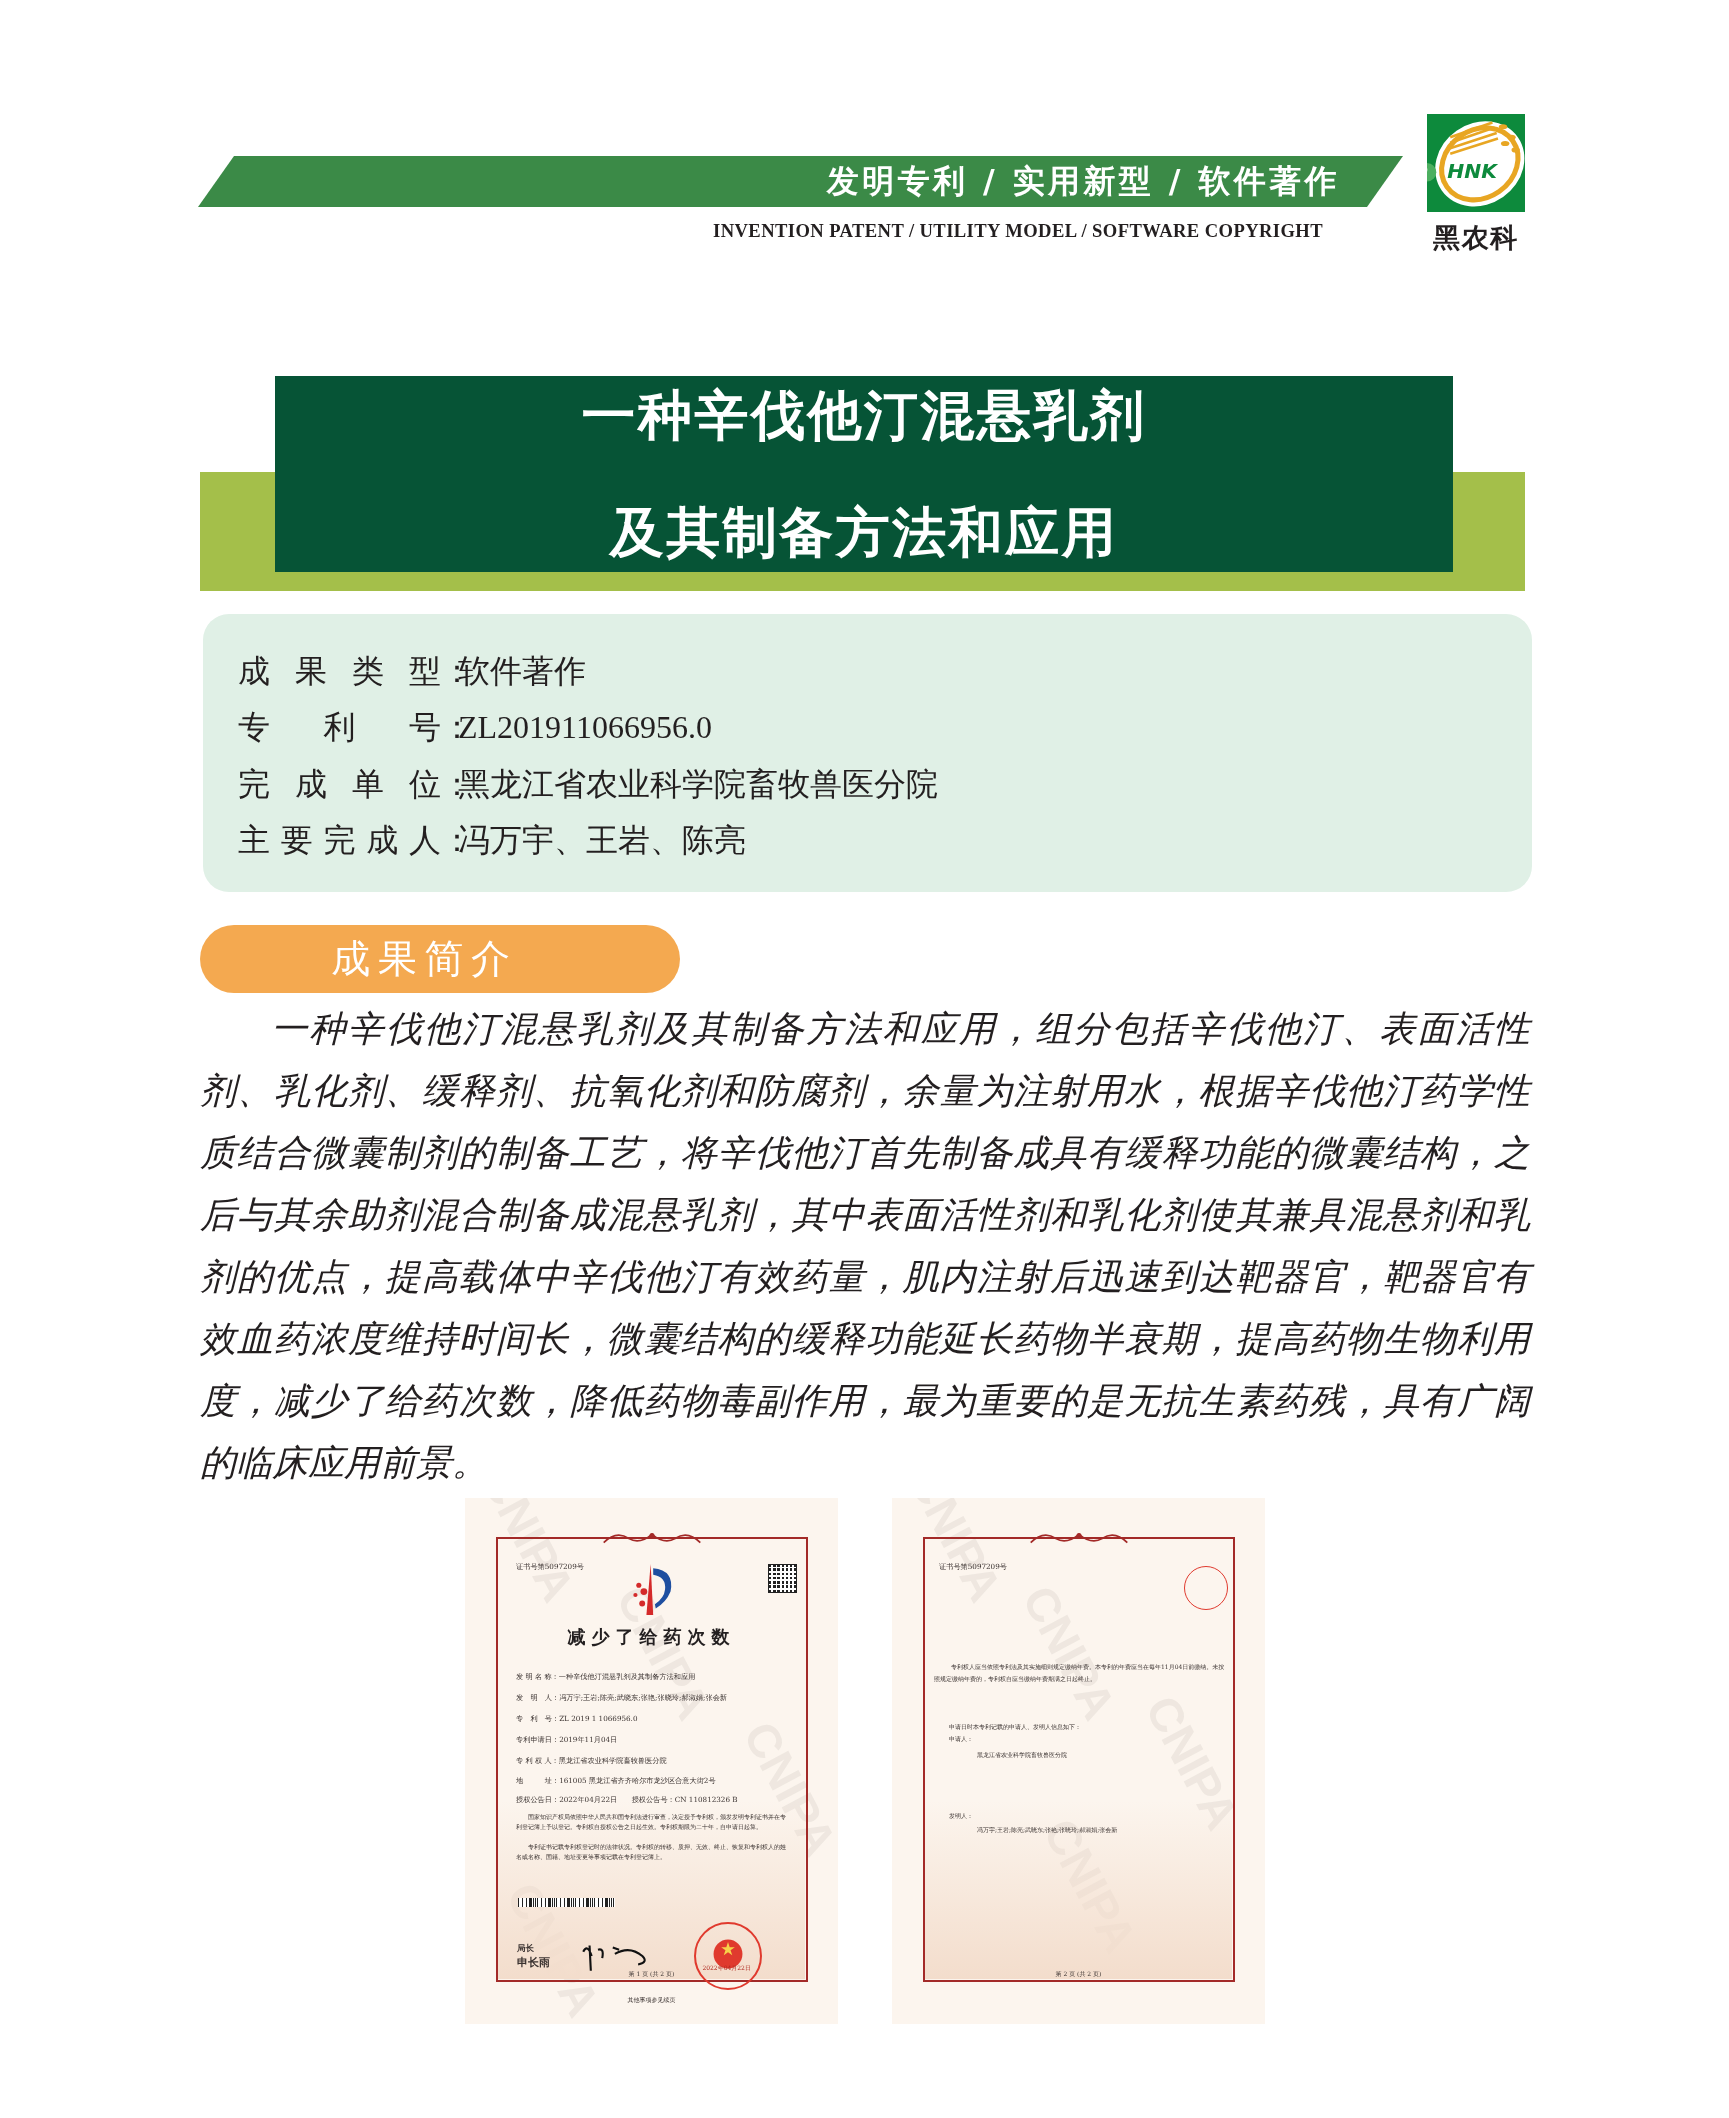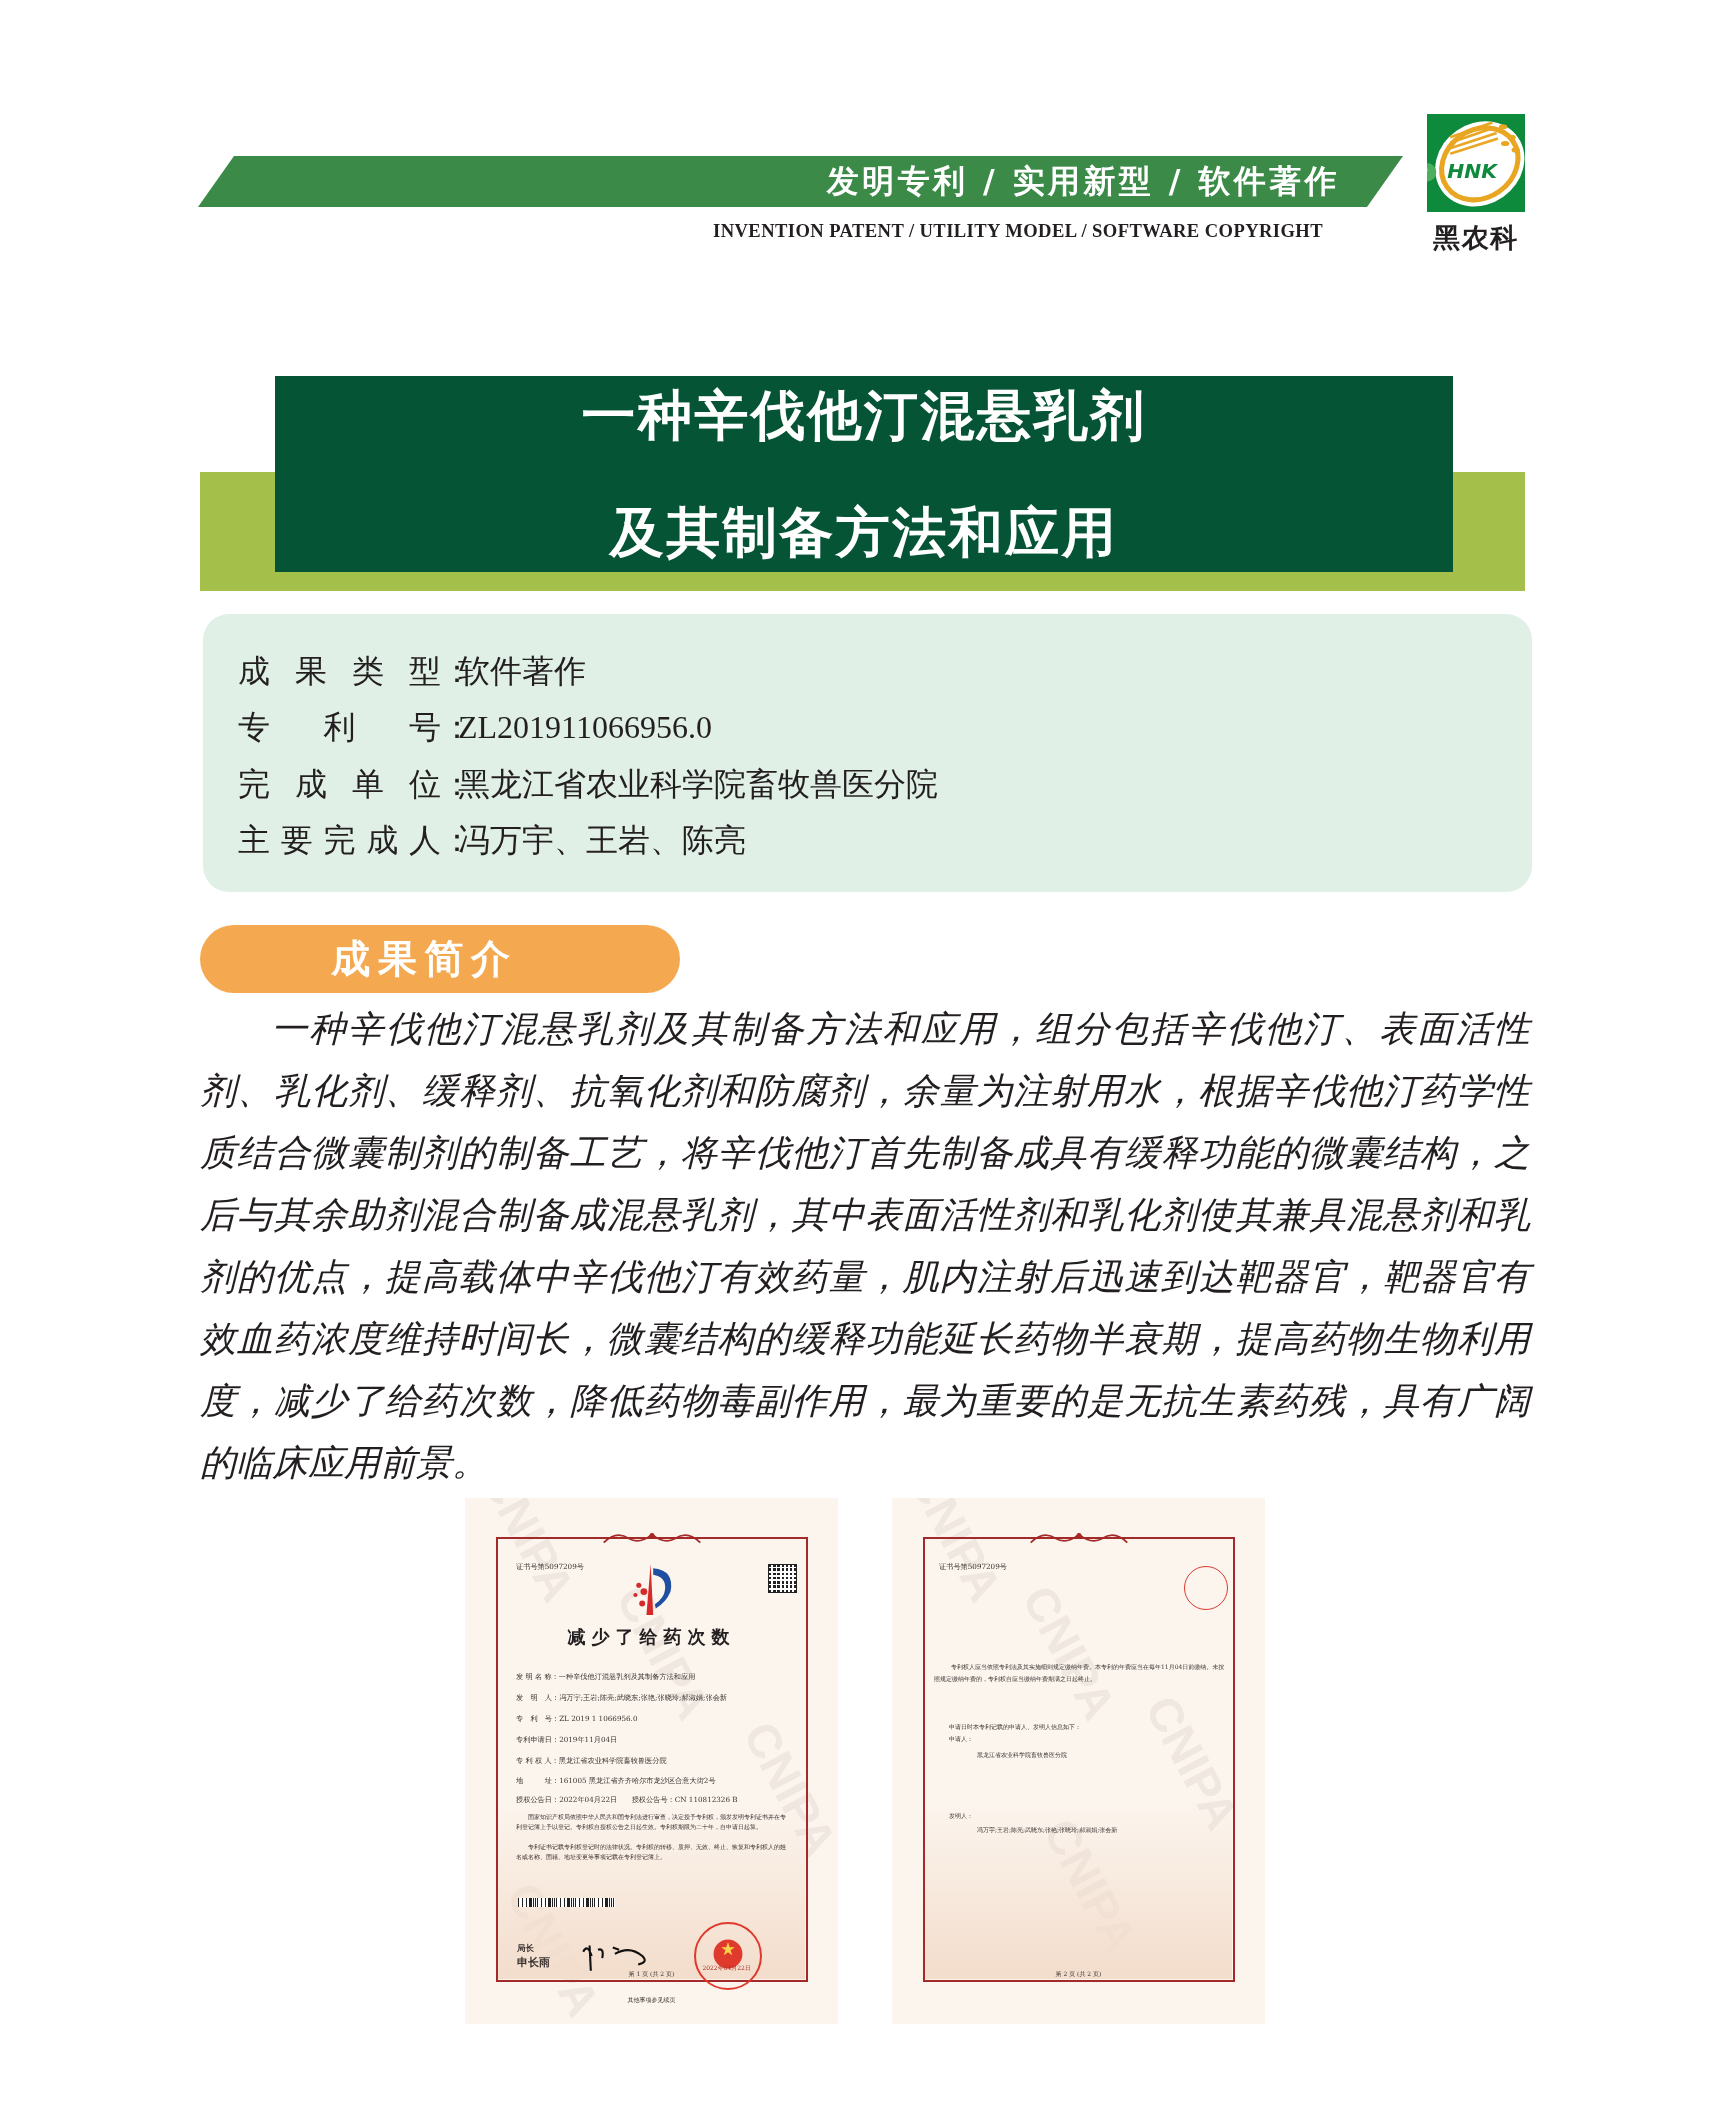--- a/index.html
+++ b/index.html
@@ -28,21 +28,21 @@
 
   
   .info { left: 203px; top: 614px; width: 1329px; height: 278px; background: #e0f0e6; border-radius: 26px; }
   .info-row { position: absolute; left: 35px; font-size: 32px; line-height: 42px; white-space: nowrap; color: #231f20; }
   .info-label { display: inline-block; width: 203px; text-align-last: justify; text-align: justify; }
   .info-colon { display: inline-block; width: 17px; }
 
   
   .pill { left: 200px; top: 925px; width: 480px; height: 68px; background: #f4a950; border-radius: 34px;
           display: flex; align-items: center; justify-content: center; }
-  .pill-text { color: #fff; font-size: 39px; font-weight: bold; letter-spacing: 7.6px; margin-right: 31px; }
+  .pill-text { color: #fff; font-size: 39px; font-weight: normal; letter-spacing: 7.6px; margin-right: 31px; }
 
   
   .para { left: 200px; top: 998px; width: 1330px; font-size: 36px; line-height: 62px; text-align: justify;
           text-indent: 71px; color: #231f20; font-family: "DejaVu Serif", "Liberation Serif", serif; font-style: italic; }
 
   
   .cert { top: 1498px; width: 373px; height: 526px; background: #fcf5ee; overflow: hidden; }
   .cert1 { left: 465px; }
   .cert2 { left: 892px; }
   .cert-frame { position: absolute; left: 30.5px; top: 39px; right: 30.5px; bottom: 42px;

